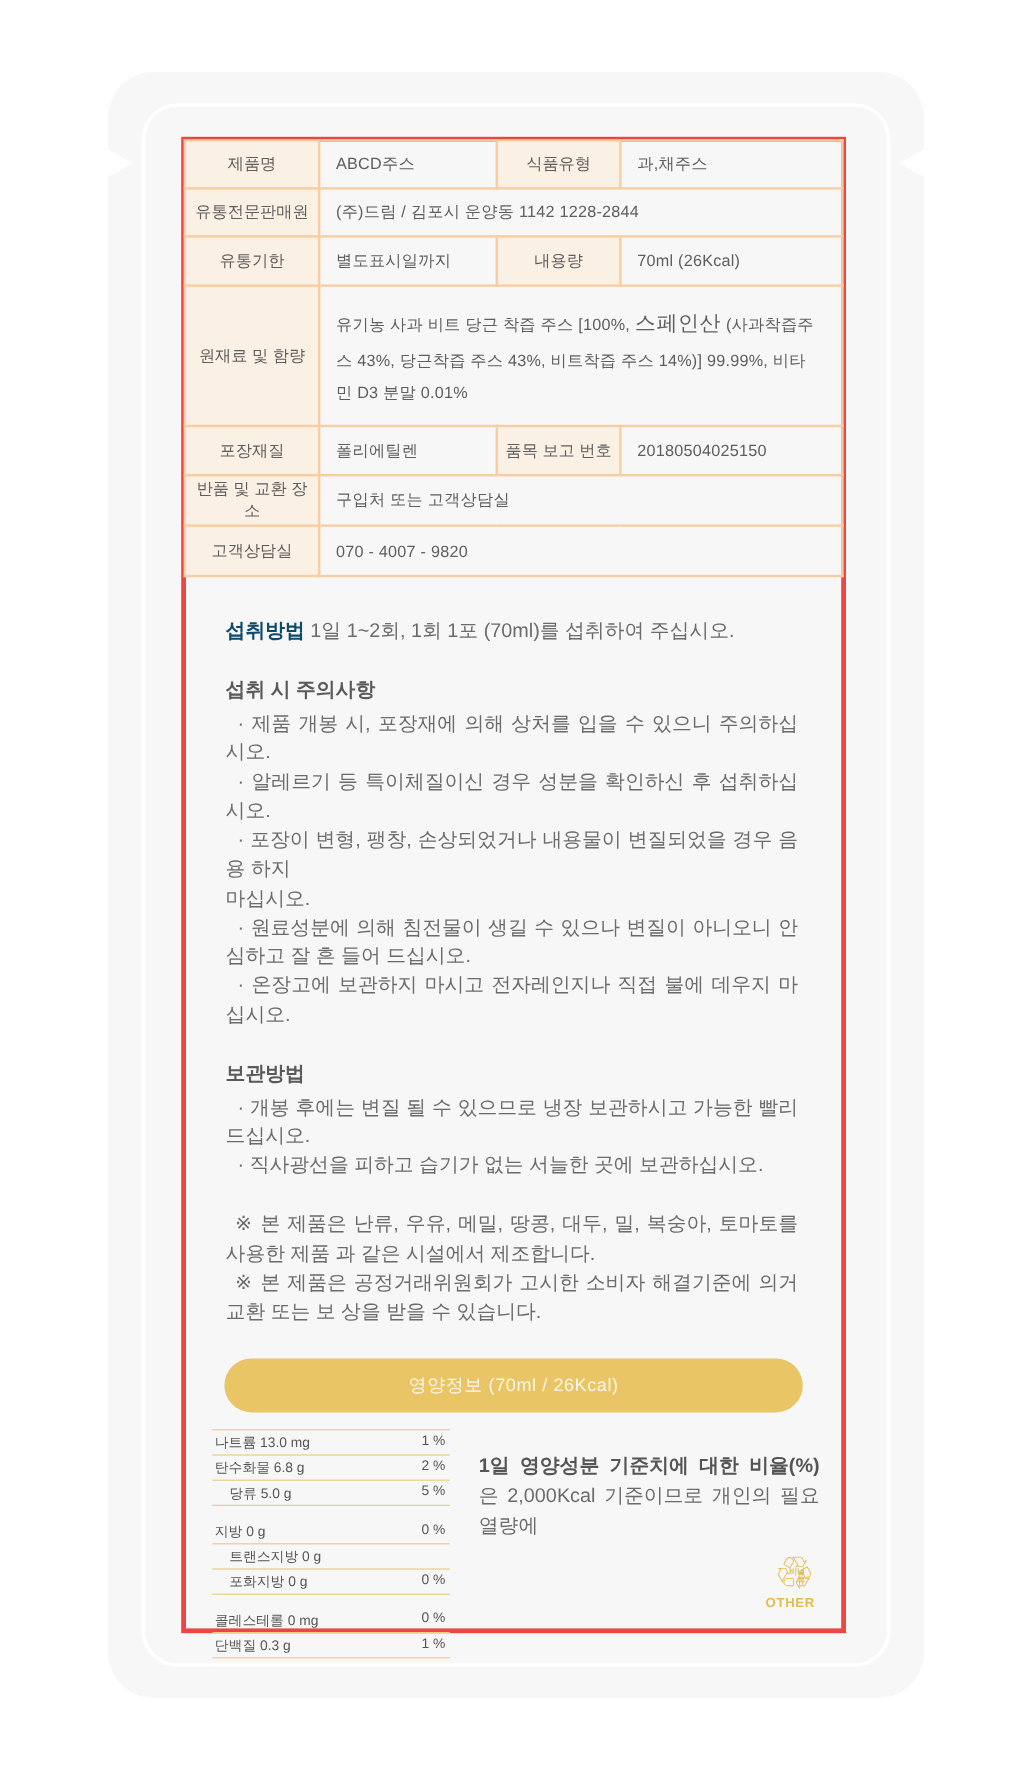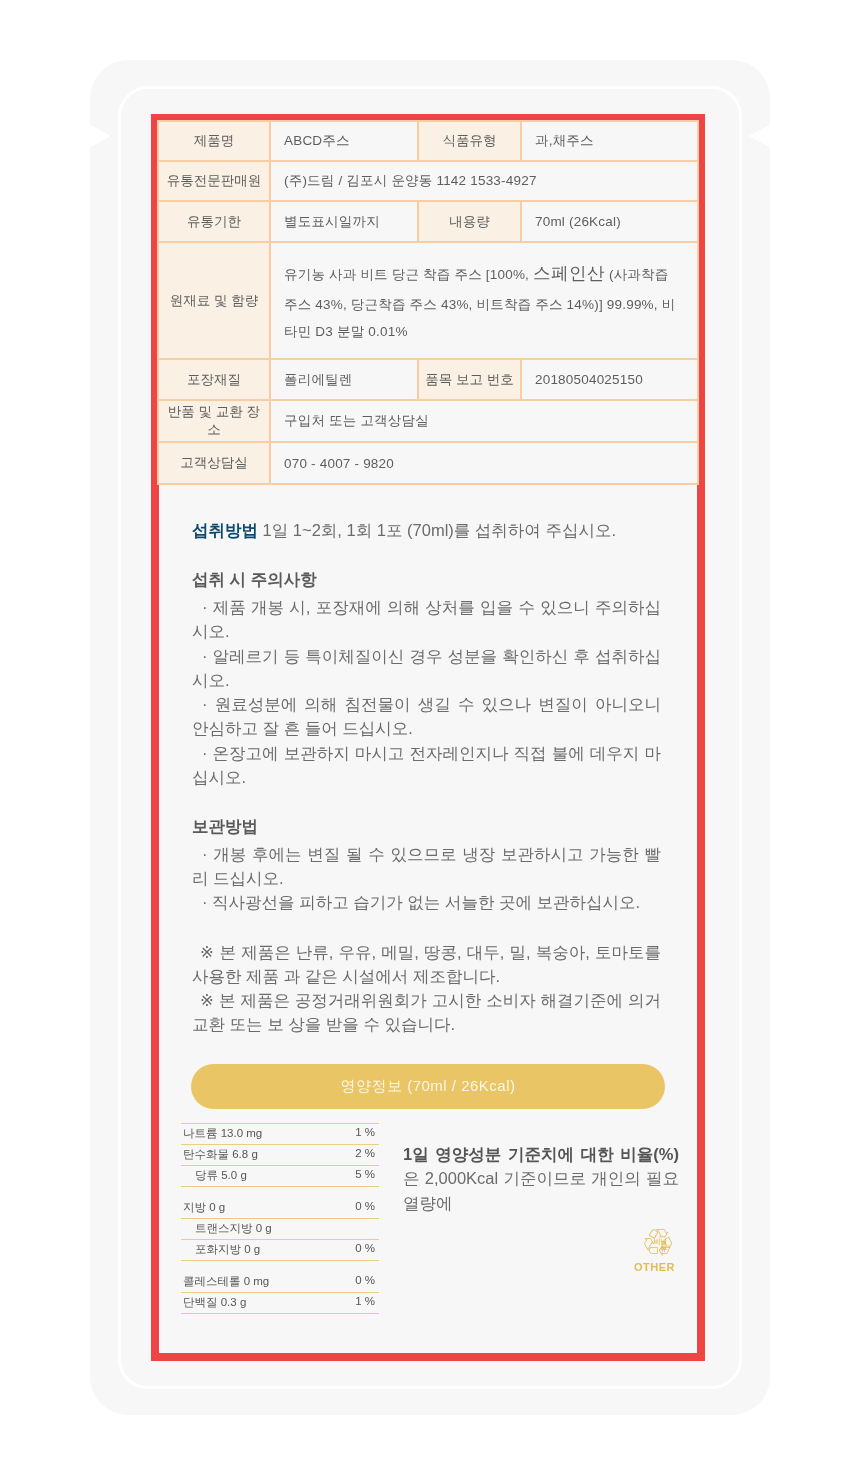--- a/index.html
+++ b/index.html
@@ -10,21 +10,21 @@
   .pouch{position:absolute;left:90px;top:60px;width:680px;height:1355px;
     background:#f7f7f8;border-radius:38px;}
   .seal-line{position:absolute;left:28px;top:26px;right:28px;bottom:26px;
     border:3px solid rgba(255,255,255,0.92);border-radius:30px;pointer-events:none;}
   .notch{position:absolute;width:22px;height:24px;background:#ffffff;top:64px;}
   .notch-left{left:-1px;clip-path:polygon(0 0,100% 50%,0 100%);}
   .notch-right{right:-1px;clip-path:polygon(100% 0,0 50%,100% 100%);}
 
   
   .frame{position:absolute;left:61px;top:54px;width:554px;height:1247px;
-    border:8px solid #ef4444;box-sizing:border-box;}
+    border:4px solid #ef4444;box-sizing:border-box;}
 
   
   table.info{width:calc(100% + 4px);margin:-2px 0 0 -2px;border-collapse:collapse;
     table-layout:fixed;}
   table.info td{border:2px solid #f8cda2;color:#5e5e5e;font-size:13.5px;
     vertical-align:middle;box-sizing:border-box;}
   td.lbl{background:#fbf0e4;text-align:center;padding:2px 4px;font-size:13px;}
   td.val{padding:4px 13px;background:transparent;letter-spacing:0.2px;}
   tr.rh40{height:40px}tr.rh41{height:41px}tr.rh42{height:42px}tr.rtall{height:117px}
   td.ingredient{line-height:2.0;padding:10px 16px 10px 13px;}
@@ -80,21 +80,21 @@
           </colgroup>
         <tbody>
             <tr class="rh40">
           <td class="lbl">제품명</td>
           <td class="val">ABCD주스</td>
           <td class="lbl">식품유형</td>
           <td class="val">과,채주스</td>
         </tr>
         <tr class="rh40">
           <td class="lbl">유통전문판매원</td>
-          <td class="val" colspan="3">(주)드림 / 김포시 운양동 1142 1533-4927</td>
+          <td class="val" colspan="3">(주)드림 / 김포시 운양동 1142 1228-2844</td>
         </tr>
         <tr class="rh41">
           <td class="lbl">유통기한</td>
           <td class="val">별도표시일까지</td>
           <td class="lbl">내용량</td>
           <td class="val">70ml (26Kcal)</td>
         </tr>
         <tr class="rtall">
           <td class="lbl">원재료 및 함량</td>
           <td class="val ingredient" colspan="3"><span>유기농 사과 비트 당근 착즙 주스 [100%, </span><span class="big">스페인산</span><span> (사과착즙주스 43%, 당근착즙 주스 43%, 비트착즙 주스 14%)] 99.99%, 비타민 D3 분말 0.01%</span></td>
@@ -115,20 +115,22 @@
         </tr>
       </tbody>
         </table>
 
       <div class="body-text">
         <p class="intake"><b>섭취방법</b> <span>1일 1~2회, 1회 1포 (70ml)를 섭취하여 주십시오.</span></p>
 
         <h3 class="section">섭취 시 주의사항</h3>
         <p class="bullet">· 제품 개봉 시, 포장재에 의해 상처를 입을 수 있으니 주의하십시오.</p>
         <p class="bullet">· 알레르기 등 특이체질이신 경우 성분을 확인하신 후 섭취하십시오.</p>
+        <p class="bullet">· 포장이 변형, 팽창, 손상되었거나 내용물이 변질되었을 경우 음용 하지
+마십시오.</p>
         <p class="bullet">· 원료성분에 의해 침전물이 생길 수 있으나 변질이 아니오니 안심하고 잘 흔 들어 드십시오.</p>
         <p class="bullet">· 온장고에 보관하지 마시고 전자레인지나 직접 불에 데우지 마십시오.</p>
 
         <h3 class="section">보관방법</h3>
         <p class="bullet">· 개봉 후에는 변질 될 수 있으므로 냉장 보관하시고 가능한 빨리 드십시오.</p>
         <p class="bullet">· 직사광선을 피하고 습기가 없는 서늘한 곳에 보관하십시오.</p>
 
         <div class="notes-block">
           <p class="note">※ 본 제품은 난류, 우유, 메밀, 땅콩, 대두, 밀, 복숭아, 토마토를 사용한 제품 과 같은 시설에서 제조합니다.</p>
           <p class="note">※ 본 제품은 공정거래위원회가 고시한 소비자 해결기준에 의거 교환 또는 보 상을 받을 수 있습니다.</p>

